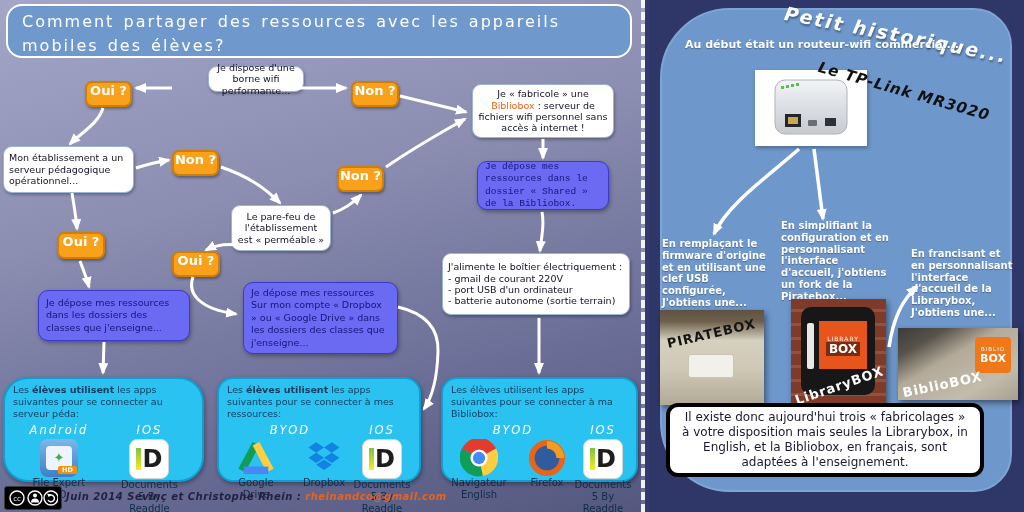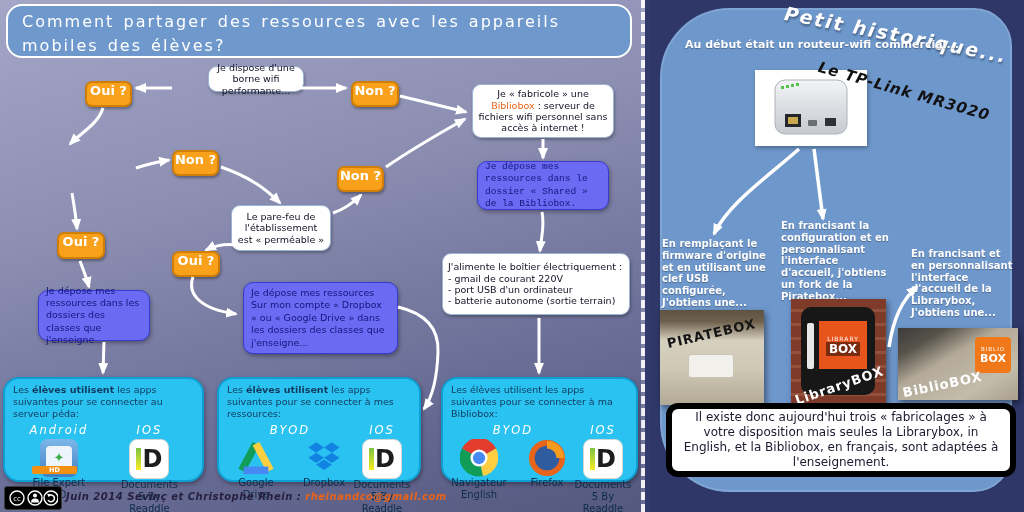--- a/index.html
+++ b/index.html
@@ -32,21 +32,21 @@
   .plat-label{color:#fff;font-style:italic;letter-spacing:2px;font-size:11.5px;margin-bottom:2px;}
   .group-icons{display:flex;gap:12px;}
   .app{display:flex;flex-direction:column;align-items:center;width:56px;}
   .app-caption{font-size:10px;color:#0d2d4a;text-align:center;margin-top:0;line-height:1.2;}
   
   .ic{width:38px;height:38px;position:relative;}
   .fe-icon{background:linear-gradient(180deg,#7db8ea,#3f7fc4);border-radius:8px;display:flex;align-items:center;justify-content:center;}
   .fe-face{width:26px;height:24px;background:#eef4fb;border-radius:4px;display:flex;align-items:center;justify-content:center;
     color:#3fae49;font-size:13px;}
   .fe-hd{position:absolute;right:1px;bottom:3px;background:#f29111;color:#fff;font-size:6.5px;font-weight:bold;
-    padding:0 17px;border-radius:2px;}
+    padding:0 4px;border-radius:2px;}
   .d5-icon{background:#fff;border:1px solid #d5d5d5;border-radius:8px;display:flex;align-items:center;justify-content:center;}
   .d5-stripe{width:5px;height:22px;background:linear-gradient(180deg,#7dc242,#f8ec24);margin-right:1px;}
   .d5-letter{font-size:24px;font-weight:bold;color:#1d1d1d;line-height:1;}
   
   .cc-badge{position:absolute;left:4px;top:486px;width:56px;height:22px;background:#000;border:1px solid #3c3c3c;
     border-radius:3px;display:flex;align-items:center;justify-content:center;}
   .credit{position:absolute;left:66px;top:491px;font-style:italic;font-size:10px;color:#241f3f;font-weight:bold;letter-spacing:.5px;}
   .credit .email{color:#e8641b;}
   
   .right-panel{position:absolute;left:649px;top:0;width:375px;height:512px;background:#2f3768;}
@@ -72,21 +72,21 @@
     align-items:center;justify-content:center;color:#fff;}
   .lb-logo .l1{font-size:6px;letter-spacing:1px;}
   .lb-logo .l2{font-size:12px;font-weight:bold;background:#7a2c10;padding:0 3px;}
   .p2 .cap{left:2px;bottom:14px;color:#fff;font-size:13px;transform:rotate(-19deg);}
   .p3{background:linear-gradient(150deg,#3c3c3c 0%,#57524a 20%,#b3aa99 42%,#c4bcab 75%,#a89f8e 100%);}
   .bb-logo{position:absolute;right:7px;top:9px;width:36px;height:36px;background:#f07818;border-radius:4px;display:flex;
     flex-direction:column;align-items:center;justify-content:center;color:#fff;}
   .bb-logo .l1{font-size:5.5px;letter-spacing:1px;}
   .bb-logo .l2{font-size:11px;font-weight:bold;}
   .p3 .cap{left:4px;bottom:8px;color:#fff;font-size:13px;transform:rotate(-12deg);}
-  .conclusion{position:absolute;left:17px;top:403px;width:350px;height:74px;background:#fff;border:6px solid #000000;
+  .conclusion{position:absolute;left:17px;top:403px;width:318px;height:74px;background:#fff;border:4px solid #000000;
     border-radius:12px;box-sizing:border-box;color:#1b1b30;font-size:12px;line-height:1.25;text-align:center;
     display:flex;align-items:center;justify-content:center;padding:4px 10px;}
   .arrows{position:absolute;left:0;top:0;width:1024px;height:512px;pointer-events:none;}
 </style>
 </head>
 <body>
 
 <div class="stage">
 
   <div class="left-panel">
@@ -104,57 +104,60 @@
       <span>Oui ?</span>
     </div>
     <div class="decision" style="left:351px;top:81px;width:48px;height:26px;">
       <span>Non ?</span>
     </div>
 
     <div class="node" style="left:472px;top:84px;width:142px;height:54px;">
       <span><span>Je « fabricole » une </span><span class="hl">Bibliobox</span><span> : serveur de fichiers wifi personnel sans accès à internet !</span></span>
     </div>
 
+    <div class="node la" style="left:3px;top:146px;width:131px;height:47px;">
+      <span>Mon établissement a un serveur pédagogique opérationnel...</span>
+    </div>
 
     <div class="decision" style="left:172px;top:150px;width:47px;height:26px;">
       <span>Non ?</span>
     </div>
     <div class="decision" style="left:337px;top:166px;width:47px;height:26px;">
       <span>Non ?</span>
     </div>
 
     <div class="node" style="left:231px;top:205px;width:100px;height:46px;">
       <span>Le pare-feu de l'établissement est « perméable »</span>
     </div>
 
     <div class="decision" style="left:57px;top:232px;width:48px;height:27px;">
       <span>Oui ?</span>
     </div>
     <div class="decision" style="left:172px;top:251px;width:48px;height:26px;">
       <span>Oui ?</span>
     </div>
 
-    <div class="bluebox" style="left:38px;top:290px;width:112px;height:51px;">
+    <div class="bluebox" style="left:38px;top:290px;width:152px;height:51px;">
       <span>Je dépose mes ressources dans les dossiers des classes que j'enseigne...</span>
     </div>
     <div class="bluebox" style="left:243px;top:282px;width:155px;height:72px;">
       <span>Je dépose mes ressources Sur mon compte « Dropbox » ou « Google Drive » dans les dossiers des classes que j'enseigne...</span>
     </div>
     <div class="bluebox" style="left:477px;top:161px;width:132px;height:49px;font-family:Liberation Mono, monospace;">
       <span>Je dépose mes ressources dans le dossier « Shared » de la Bibliobox.</span>
     </div>
 
     <div class="node la" style="left:442px;top:253px;width:188px;height:62px;">
       <span>J'alimente le boîtier électriquement :</span>
       <span>- gmail de courant 220V</span>
       <span>- port USB d'un ordinateur</span>
       <span>- batterie autonome (sortie terrain)</span>
     </div>
 
-    <div class="cyanbox" style="left:3px;top:377px;width:201px;height:105px;">
+    <div class="cyanbox" style="left:3px;top:377px;width:201px;height:105px;border-radius:25px;">
       <div><span>Les </span><span class="bold">élèves utilisent</span><span> les apps suivantes pour se connecter au serveur péda:</span></div>
       <div class="groups">
         <div class="app-group">
           <div class="plat-label">Android</div>
           <div class="group-icons">
             <div class="app">
               <div class="ic fe-icon">
                 <div class="fe-face">✦</div>
                 <span class="fe-hd">HD</span>
               </div>
@@ -306,21 +309,21 @@
         <rect x="35" y="7" width="3" height="3" fill="#57c24b"></rect>
         <rect x="24" y="38" width="16" height="13" fill="#23262b"></rect>
         <rect x="27" y="41" width="10" height="7" fill="#caa84e"></rect>
         <rect x="47" y="44" width="9" height="6" rx="1" fill="#6a6f76"></rect>
         <rect x="64" y="42" width="11" height="8" fill="#2e3238"></rect>
       </svg>
     </div>
     <div class="router-label">Le TP-Link MR3020</div>
 
     <div class="branch" style="left:13px;top:238px;width:104px;">En remplaçant le firmware d'origine et en utilisant une clef USB configurée, J'obtiens une...</div>
-    <div class="branch" style="left:132px;top:220px;width:114px;">En francisant la configuration et en personnalisant l'interface d'accueil, j'obtiens un fork de la Piratebox...</div>
+    <div class="branch" style="left:132px;top:220px;width:114px;">En simplifiant la configuration et en personnalisant l'interface d'accueil, j'obtiens un fork de la Piratebox...</div>
     <div class="branch" style="left:262px;top:248px;width:106px;">En francisant et en personnalisant l'interface d'accueil de la Librarybox, J'obtiens une...</div>
 
     <div class="photo p1" style="left:11px;top:310px;width:104px;height:95px;">
       <div class="dev"></div>
       <div class="cap">PIRATEBOX</div>
     </div>
 
     <div class="photo p2" style="left:142px;top:299px;width:95px;height:108px;">
       <div class="lb-box">
         <div class="lb-slot"></div>

